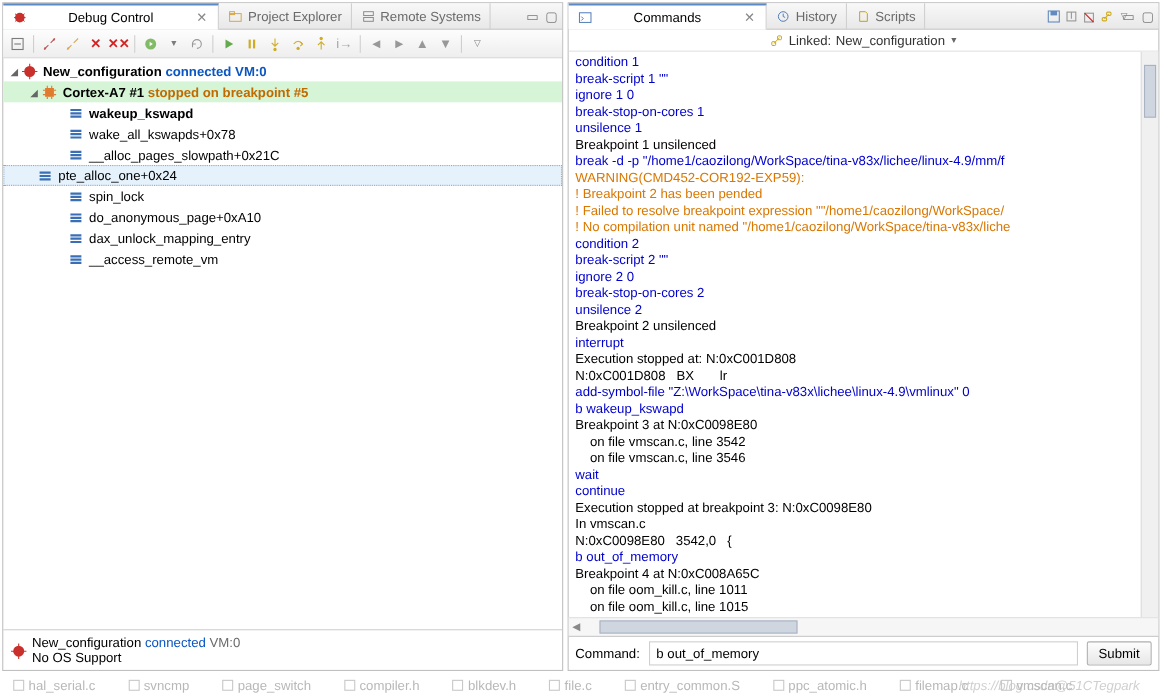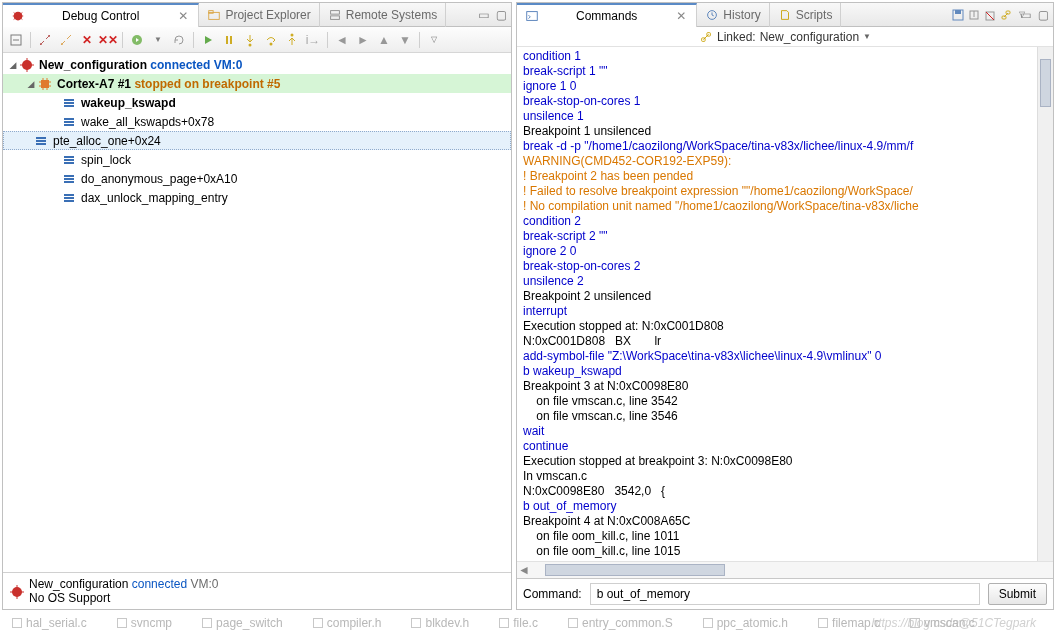--- a/index.html
+++ b/index.html
@@ -215,20 +215,30 @@
           <div class="node" style="padding-left: 58px;">
             <span class="nic">
               <svg viewBox="0 0 16 16">
                 <line x1="3" y1="5" x2="13" y2="5" stroke="#3a6fb5" stroke-width="2"></line>
                 <line x1="3" y1="8" x2="13" y2="8" stroke="#3a6fb5" stroke-width="2"></line>
                 <line x1="3" y1="11" x2="13" y2="11" stroke="#3a6fb5" stroke-width="2"></line>
               </svg>
             </span>
             <span>wake_all_kswapds+0x78</span>
           </div>
+          <div class="node" style="padding-left: 58px;">
+            <span class="nic">
+              <svg viewBox="0 0 16 16">
+                <line x1="3" y1="5" x2="13" y2="5" stroke="#3a6fb5" stroke-width="2"></line>
+                <line x1="3" y1="8" x2="13" y2="8" stroke="#3a6fb5" stroke-width="2"></line>
+                <line x1="3" y1="11" x2="13" y2="11" stroke="#3a6fb5" stroke-width="2"></line>
+              </svg>
+            </span>
+            <span>__alloc_pages_slowpath+0x21C</span>
+          </div>
           <div class="node sel" style="padding-left: 29px;">
             <span class="nic">
               <svg viewBox="0 0 16 16">
                 <line x1="3" y1="5" x2="13" y2="5" stroke="#3a6fb5" stroke-width="2"></line>
                 <line x1="3" y1="8" x2="13" y2="8" stroke="#3a6fb5" stroke-width="2"></line>
                 <line x1="3" y1="11" x2="13" y2="11" stroke="#3a6fb5" stroke-width="2"></line>
               </svg>
             </span>
             <span>pte_alloc_one+0x24</span>
           </div>
@@ -254,20 +264,30 @@
           </div>
           <div class="node" style="padding-left: 58px;">
             <span class="nic">
               <svg viewBox="0 0 16 16">
                 <line x1="3" y1="5" x2="13" y2="5" stroke="#3a6fb5" stroke-width="2"></line>
                 <line x1="3" y1="8" x2="13" y2="8" stroke="#3a6fb5" stroke-width="2"></line>
                 <line x1="3" y1="11" x2="13" y2="11" stroke="#3a6fb5" stroke-width="2"></line>
               </svg>
             </span>
             <span>dax_unlock_mapping_entry</span>
+          </div>
+          <div class="node" style="padding-left: 58px;">
+            <span class="nic">
+              <svg viewBox="0 0 16 16">
+                <line x1="3" y1="5" x2="13" y2="5" stroke="#3a6fb5" stroke-width="2"></line>
+                <line x1="3" y1="8" x2="13" y2="8" stroke="#3a6fb5" stroke-width="2"></line>
+                <line x1="3" y1="11" x2="13" y2="11" stroke="#3a6fb5" stroke-width="2"></line>
+              </svg>
+            </span>
+            <span>__access_remote_vm</span>
           </div>
         </div>
     </div>
 
     <div style="flex:1"></div>
     <div class="status">
       <span class="nic" style="margin-top:2px">
           <svg viewBox="0 0 16 16">
             <circle cx="8" cy="8" r="5" fill="#c9302c"></circle>
             <line x1="1" y1="8" x2="15" y2="8" stroke="#c9302c"></line>

